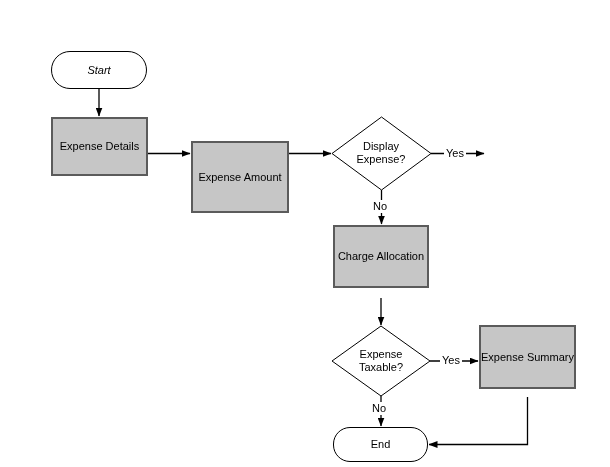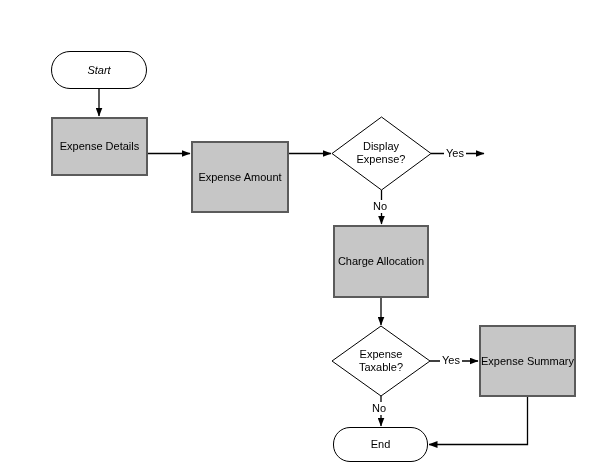--- a/index.html
+++ b/index.html
@@ -107,25 +107,25 @@
 
   <div class="node process" style="left:51px; top:117px; width:97px; height:59px;">
     <span>Expense Details</span>
   </div>
 
   <div class="node process" style="left:191px; top:117px; width:98px; height:72px;margin-top:24px;">
     <span>Expense Amount</span>
   </div>
 
 
-  <div class="node process" style="left:333px; top:225px; width:96px; height:73px;">
+  <div class="node process" style="left:333px; top:225px; width:96px; height:63px;">
     <span>Charge Allocation</span>
   </div>
 
-  <div class="node process" style="left:479px; top:325px; width:97px; height:72px;text-align:right;">
+  <div class="node process" style="left:479px; top:325px; width:97px; height:64px;text-align:right;">
     <span>Expense Summary</span>
   </div>
 
   <div class="node terminator" style="left:333px; top:427px; width:95px; height:35px; border-radius:17px;">
     <span>End</span>
   </div>
 
   <div class="diamond-label" style="left:331px; top:140px;">
     <span style="display:block">Display</span>
     <span style="display:block">Expense?</span>

